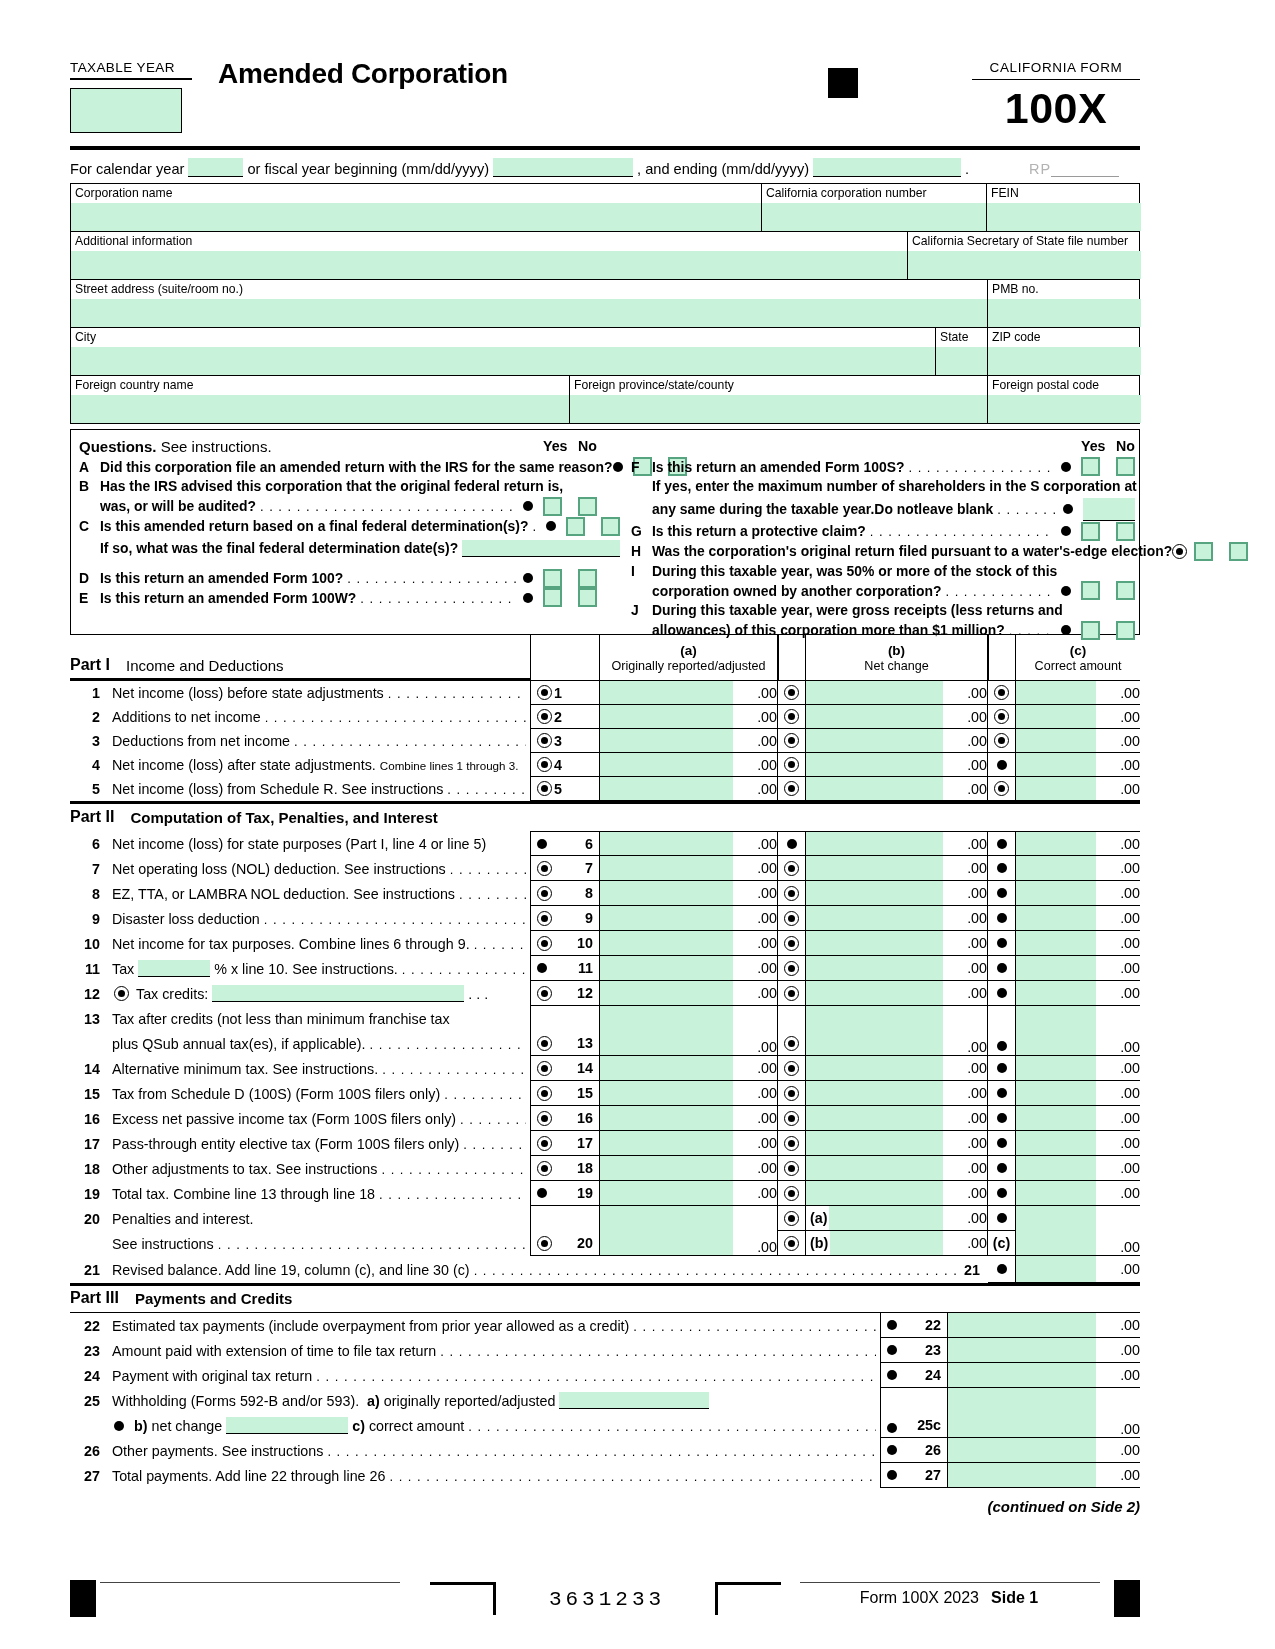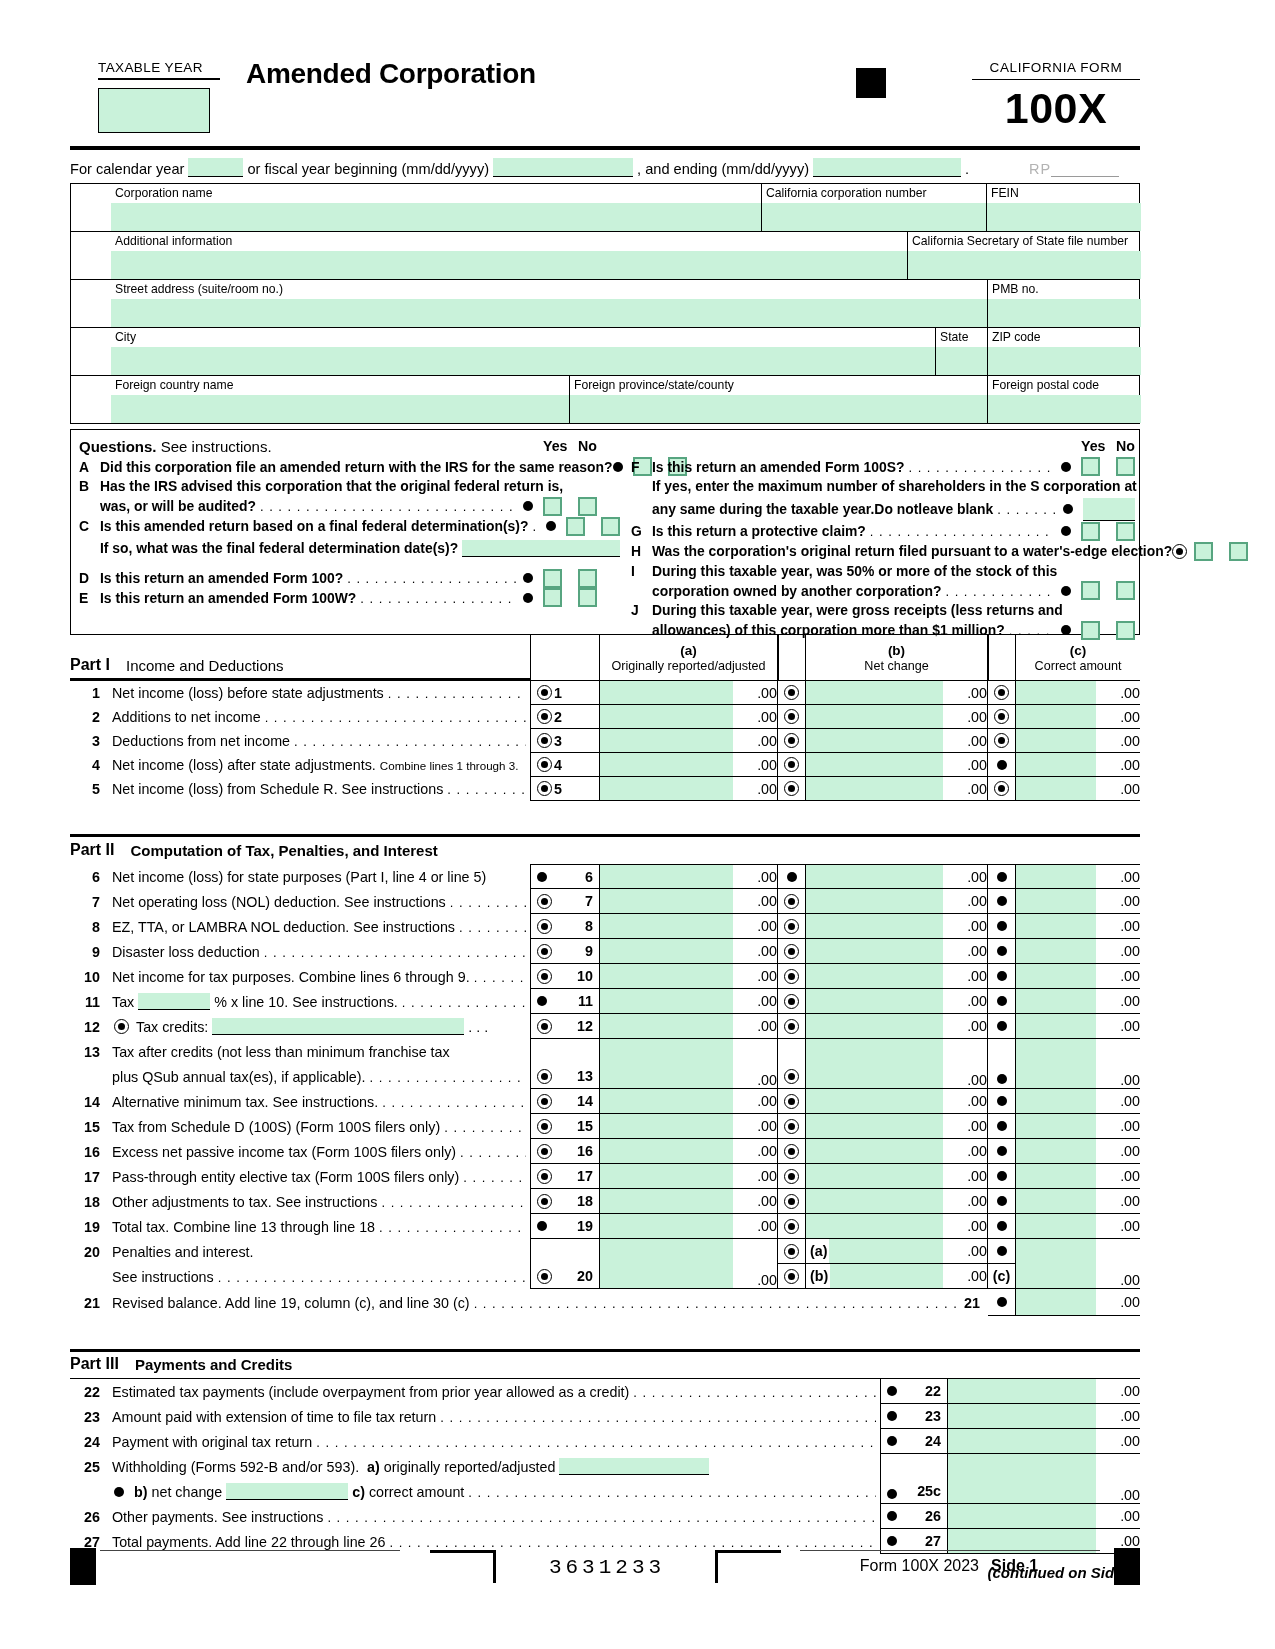--- a/index.html
+++ b/index.html
@@ -6,42 +6,42 @@
     --g:#c9f2da;        
     --cbb:#57a580;      
     --ln:#000;
   }
   *{box-sizing:border-box;margin:0;padding:0;}
   body{background:#e8e8e8;font-family:"Liberation Sans",sans-serif;color:#000;}
   .page{width:1275px;height:1649px;background:#fff;position:relative;margin:0 auto;overflow:hidden;}
   .content{position:absolute;left:70px;top:56px;width:1070px;}
 
   
-  .hdr{position:relative;height:90px;margin-left:28px;}
+  .hdr{position:relative;height:90px;}
   .ty{position:absolute;left:0;top:4px;width:122px;font-size:13.5px;letter-spacing:.4px;border-bottom:2px solid #000;padding-bottom:3px;}
   .ybox{position:absolute;left:0;top:32px;width:112px;height:45px;background:var(--g);border:1.6px solid #000;}
   .title{position:absolute;left:148px;top:2px;font-size:28px;font-weight:bold;line-height:1.15;letter-spacing:-.3px;}
   .regsq{position:absolute;left:758px;top:12px;width:30px;height:30px;background:#000;}
   .cform{position:absolute;right:0;top:4px;width:168px;text-align:center;}
   .cform .cfl{font-size:13.5px;letter-spacing:.6px;border-bottom:1.6px solid #000;padding-bottom:4px;}
   .cform .cfn{font-size:43px;font-weight:bold;margin-top:4px;letter-spacing:.5px;}
   .thickrule{border-top:4px solid #000;margin-top:0;}
 
   
   .cal{display:flex;align-items:flex-end;height:33px;font-size:14.6px;padding-bottom:6px;}
   .gu{display:inline-block;background:var(--g);border-bottom:1.4px solid #000;height:19px;margin:0 4px;flex-shrink:0;}
   .rp{color:#b3b3b3;font-size:14.5px;letter-spacing:1px;margin-left:60px;}
   .rpline{display:inline-block;width:68px;border-bottom:1.4px solid #9a9a9a;height:14px;}
 
   
   .idg{border:1.8px solid #000;}
   .idrow{display:grid;border-top:1.4px solid #000;}
   .idrow:first-child{border-top:none;}
   .idc{border-left:1.4px solid #000;display:flex;flex-direction:column;height:47px;}
-  .idc:first-child{border-left:none;margin-left:40px;}
+  .idc:first-child{border-left:none;}
   .idl{height:19px;font-size:12.2px;padding:2px 0 0 4px;white-space:nowrap;overflow:hidden;}
   .idb{flex:1;background:var(--g);}
 
   
   .qbox{border:1.8px solid #000;margin-top:5px;height:206px;position:relative;font-size:13.9px;}
   .qcol{position:absolute;top:5px;}
   .qleft{left:8px;width:518px;}
   .qright{left:560px;width:504px;}
   .qhead{display:flex;align-items:center;height:22px;font-size:15px;}
   .qrow{display:flex;align-items:center;height:19.8px;line-height:1.05;}
@@ -87,33 +87,33 @@
   
   .phdr{display:grid;grid-template-columns:460px 70px 178px 28px 182px 28px 124px;height:46px;}
   .pdesc{display:flex;align-items:flex-end;border-bottom:3px solid #000;padding-bottom:4px;}
   .pdesc b{font-size:16px;margin-right:16px;}
   .pdesc span{font-weight:normal;font-size:15px;}
   .hn{border-left:1.6px solid #000;border-right:1.6px solid #000;border-bottom:1.4px solid #000;}
   .hc{border-right:1.6px solid #000;border-bottom:1.4px solid #000;display:flex;flex-direction:column;justify-content:center;align-items:center;text-align:center;}
   .hc.last{border-right:none;}
   .hl{font-weight:bold;font-size:13.5px;}
   .hnm{font-size:12.6px;margin-top:1px;}
-  .ph{display:flex;align-items:flex-end;border-top:3px solid #000;height:30px;padding-bottom:5px;margin-top:33px;}
+  .ph{display:flex;align-items:flex-end;border-top:3px solid #000;height:30px;padding-bottom:5px;}
   .ph b{font-size:16px;margin-right:16px;}
   .ph span{font-weight:bold;font-size:15px;}
   .ph.ul{border-bottom:1.6px solid #000;}
 
   
   .p3{display:grid;grid-template-columns:810px 68px 192px;height:25px;font-size:14.3px;}
   .p3.tall{height:50px;}
   .r21{display:grid;grid-template-columns:918px 28px 124px;height:27px;font-size:14.3px;}
 
   
   .cont{margin-top:10px;text-align:right;font-weight:bold;font-style:italic;font-size:15px;}
-  .foot{position:absolute;left:70px;top:1548px;width:1070px;height:40px;}
+  .foot{position:absolute;left:70px;top:1580px;width:1070px;height:40px;}
   .fsq{position:absolute;width:26px;height:37px;background:#000;top:0;}
   .fline{position:absolute;top:2px;border-top:1.6px solid #444;}
   .brl{position:absolute;left:360px;top:2px;width:66px;height:33px;border-top:3px solid #000;border-right:3px solid #000;}
   .brr{position:absolute;left:645px;top:2px;width:66px;height:33px;border-top:3px solid #000;border-left:3px solid #000;}
   .scan{position:absolute;left:432px;top:8px;width:210px;text-align:center;font-family:"Liberation Mono",monospace;font-size:21px;letter-spacing:4px;}
   .fid{position:absolute;left:724px;top:9px;width:310px;text-align:center;font-size:16px;}
   .fid b{margin-left:12px;margin-top:24px;}
 </style>
 </head>
 <body>

